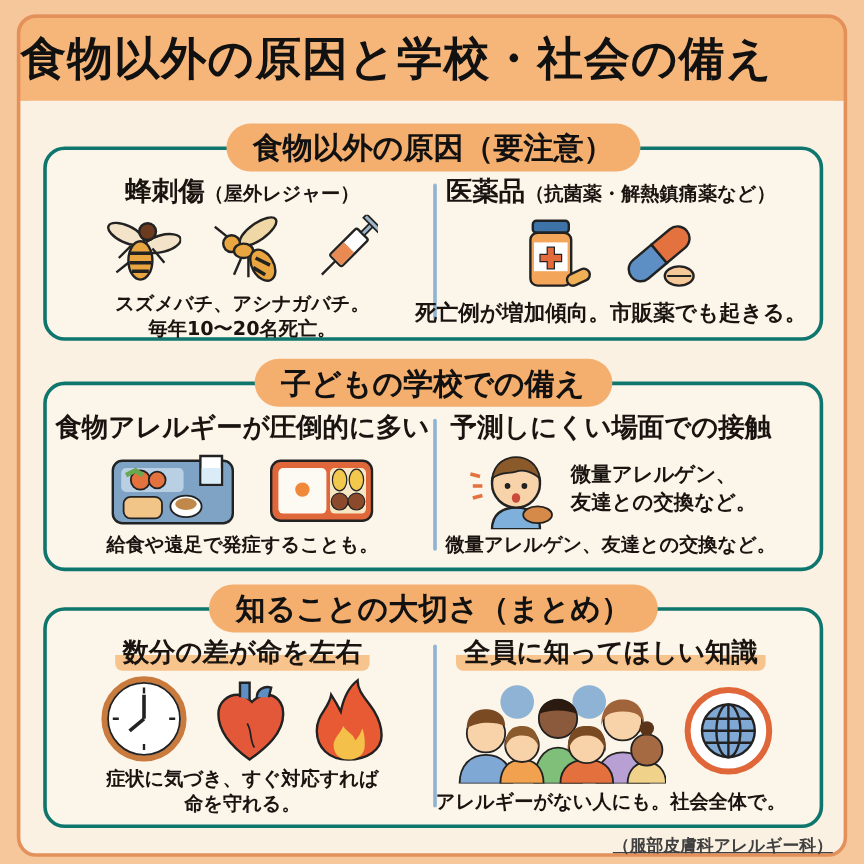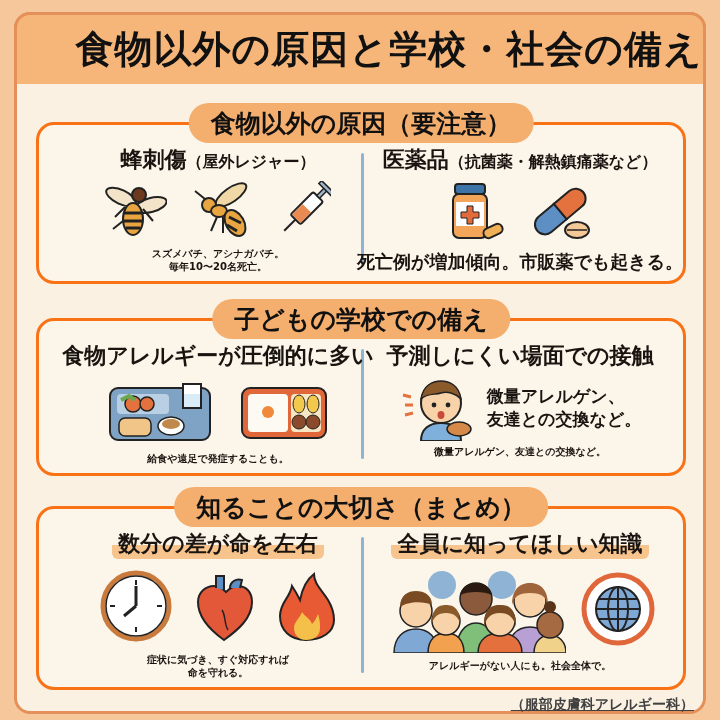--- a/index.html
+++ b/index.html
@@ -15,59 +15,59 @@
     background: #fbf1e2;
     border: 3px solid #e3905a;
     border-radius: 16px;
   }
   .title-band {
     position: absolute; left: 14px; top: 12px; width: 692px; height: 72px;
     background: #f6b67a;
     border: 3px solid #e3905a;
     border-bottom: none;
     border-radius: 16px 16px 0 0;
-    display: flex; align-items: center; justify-content: flex-end;
+    display: flex; align-items: center; justify-content: flex-start;
   }
   .main-title {
     font-size: 38px; font-weight: bold; letter-spacing: 1px; color: #111;
   }
   .section {
     position: absolute; left: 36px; width: 650px;
     background: #fbf5ea;
-    border: 3px solid #f97316;
+    border: 3px solid #0f766e;
     border-radius: 18px;
   }
   .sec1 { top: 122px; height: 162px; }
   .sec2 { top: 318px; height: 158px; }
   .sec3 { top: 506px; height: 184px; }
   .pill {
     position: absolute; left: 50%; transform: translateX(-50%);
     top: -22px; height: 40px; padding: 0 22px;
     background: #f4ae6e; border-radius: 20px;
     display: flex; align-items: center; white-space: nowrap;
     font-size: 25px; font-weight: bold; color: #111;
   }
   .divider {
     position: absolute; left: 50%; top: 28px; bottom: 14px; width: 3px;
     background: #8fb3d4; border-radius: 2px;
   }
   .col {
     position: absolute; top: 20px; bottom: 8px; width: 318px;
     display: flex; flex-direction: column; align-items: center;
   }
-  .col.left { left: 4px; margin-left: 16px; }
-  .col.right { right: 4px; }
+  .col.left { left: 4px; }
+  .col.right { right: 15px; }
   .heading { font-size: 22px; font-weight: bold; white-space: nowrap; }
   .heading .sub { font-size: 16px; font-weight: bold; }
   .heading.hl {
     background: linear-gradient(transparent 55%, #f7c48d 55%);
     padding: 0 6px; border-radius: 6px;
   }
   .icons { display: flex; gap: 22px; align-items: center; justify-content: center; height: 72px; margin: 4px 0; }
-  .caption { font-size: 10px; font-weight: bold; text-align: center; line-height: 1.3; white-space: nowrap; }
+  .caption { font-size: 16px; font-weight: bold; text-align: center; line-height: 1.3; white-space: nowrap; }
   .caption.sm { font-size: 18px; }
   .row2 { display: flex; align-items: center; gap: 8px; height: 74px; }
   .side-text { font-size: 17px; font-weight: bold; line-height: 1.35; }
   .footer {
     position: absolute; right: 26px; bottom: 6px;
     font-size: 14px; font-weight: bold; color: #404040; text-decoration: underline;
   }
   svg { display: block; }
 </style>
 </head>

